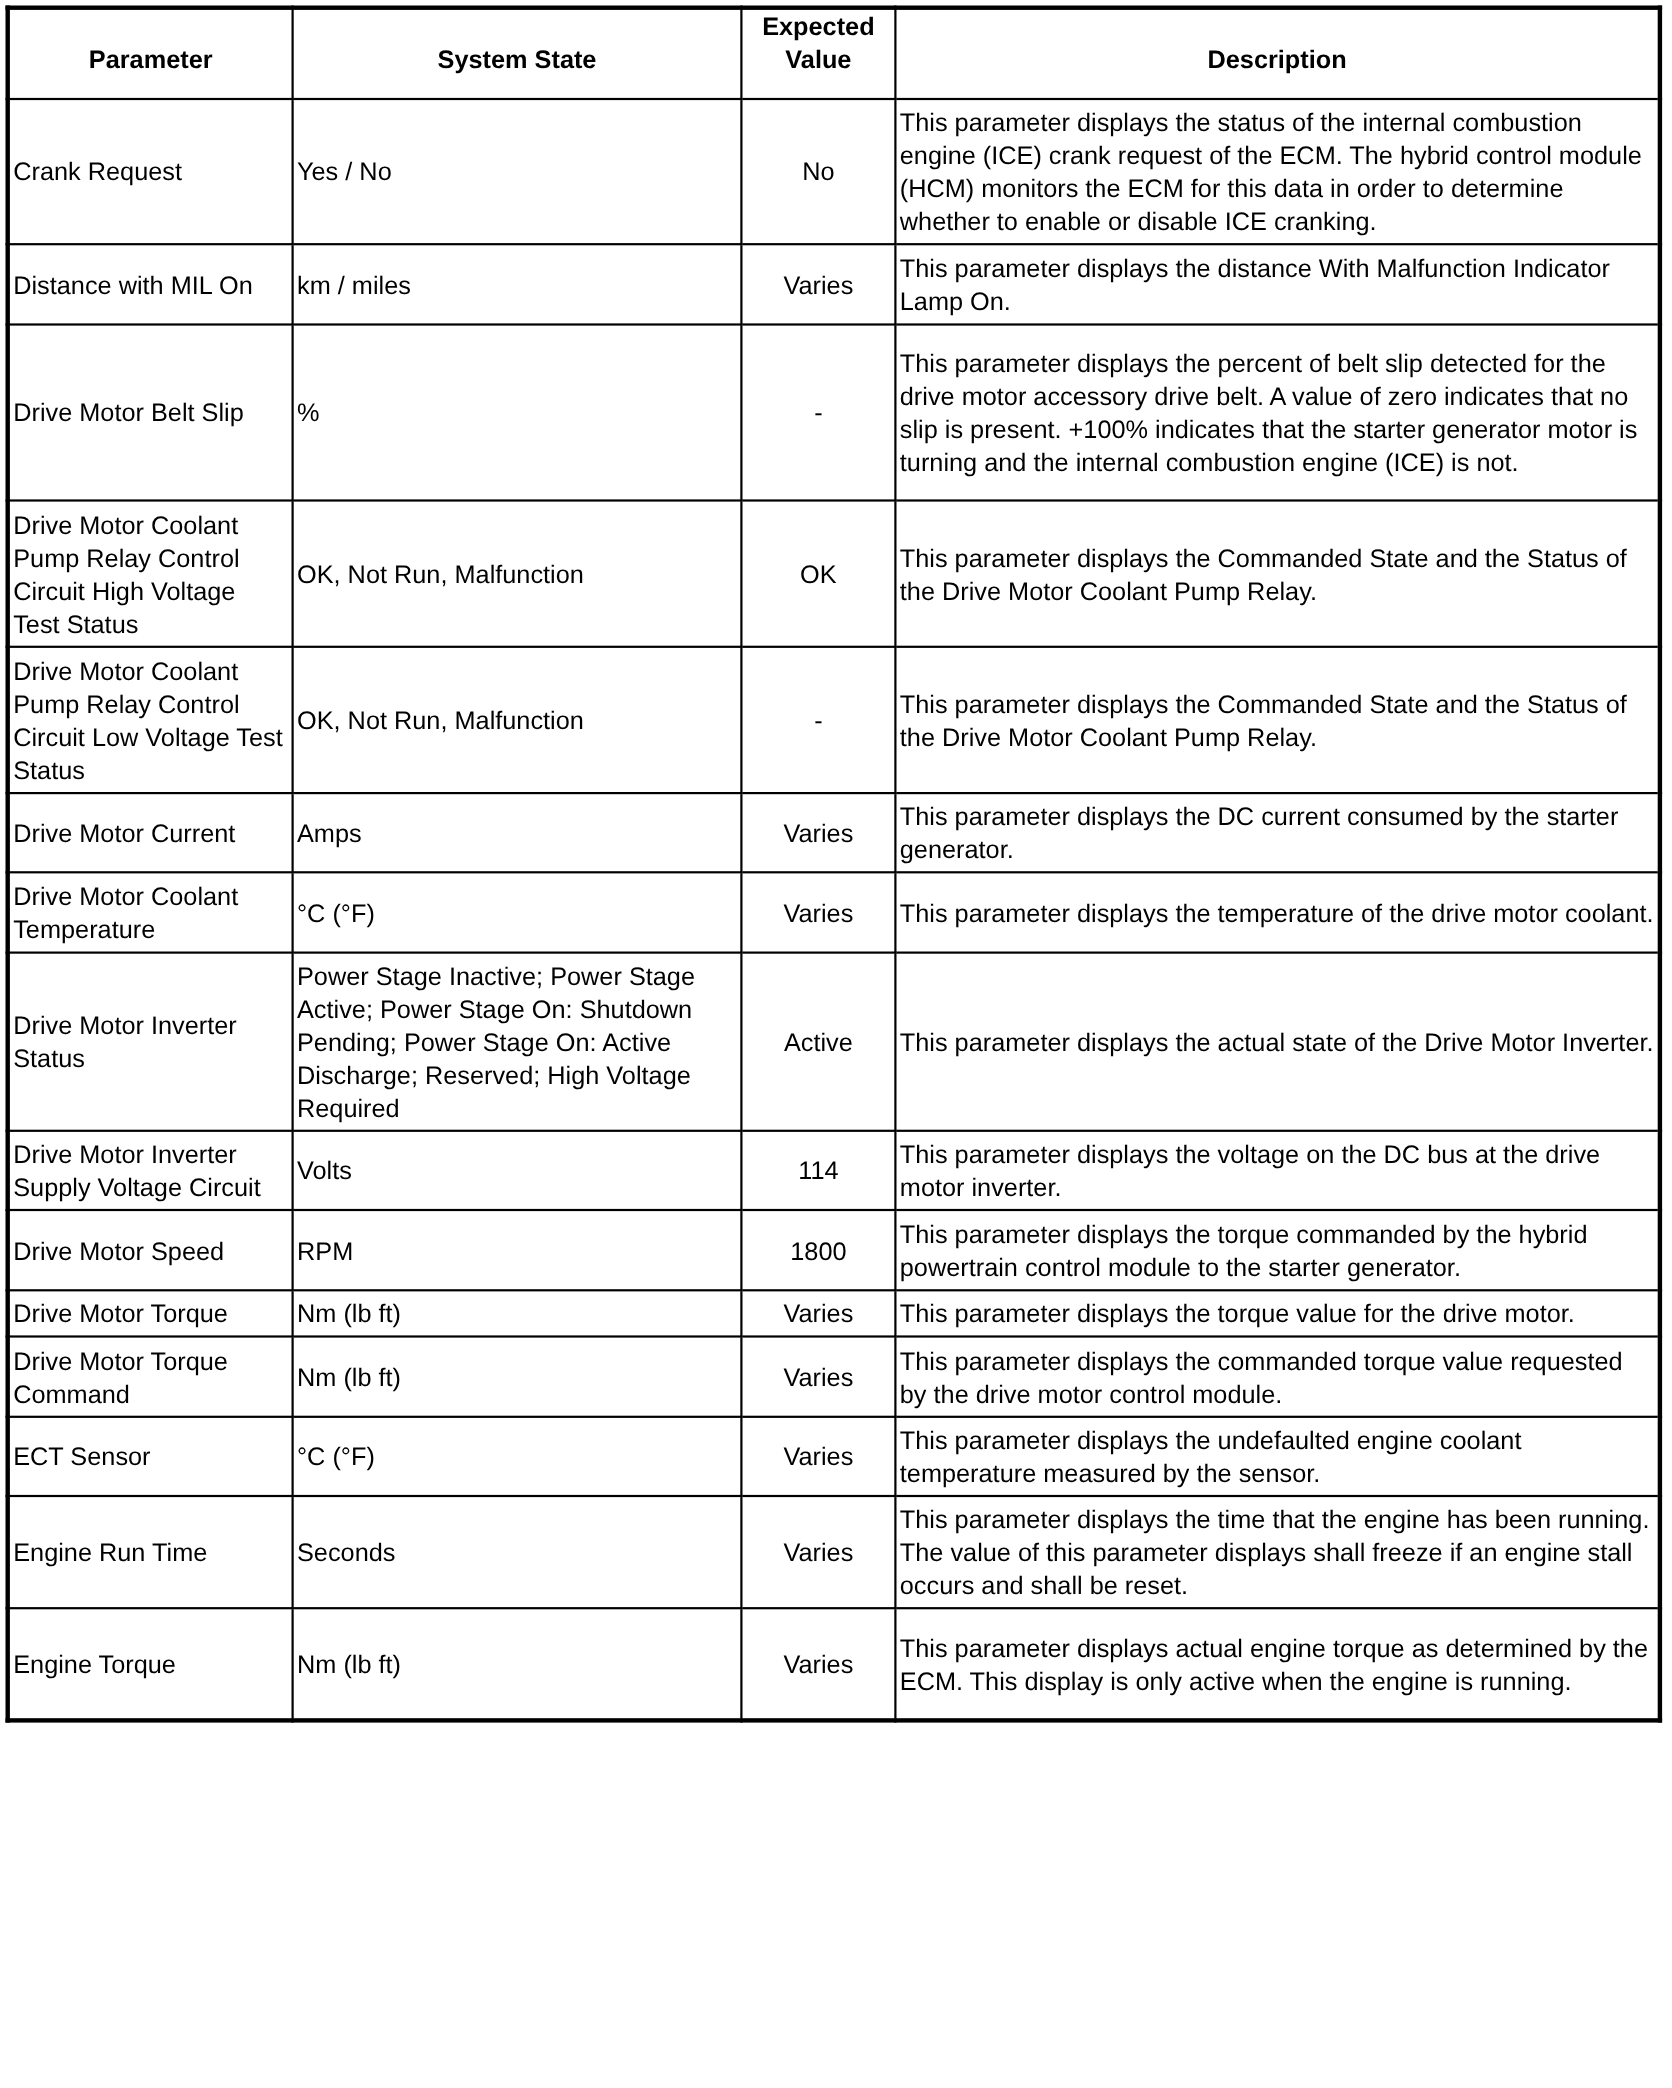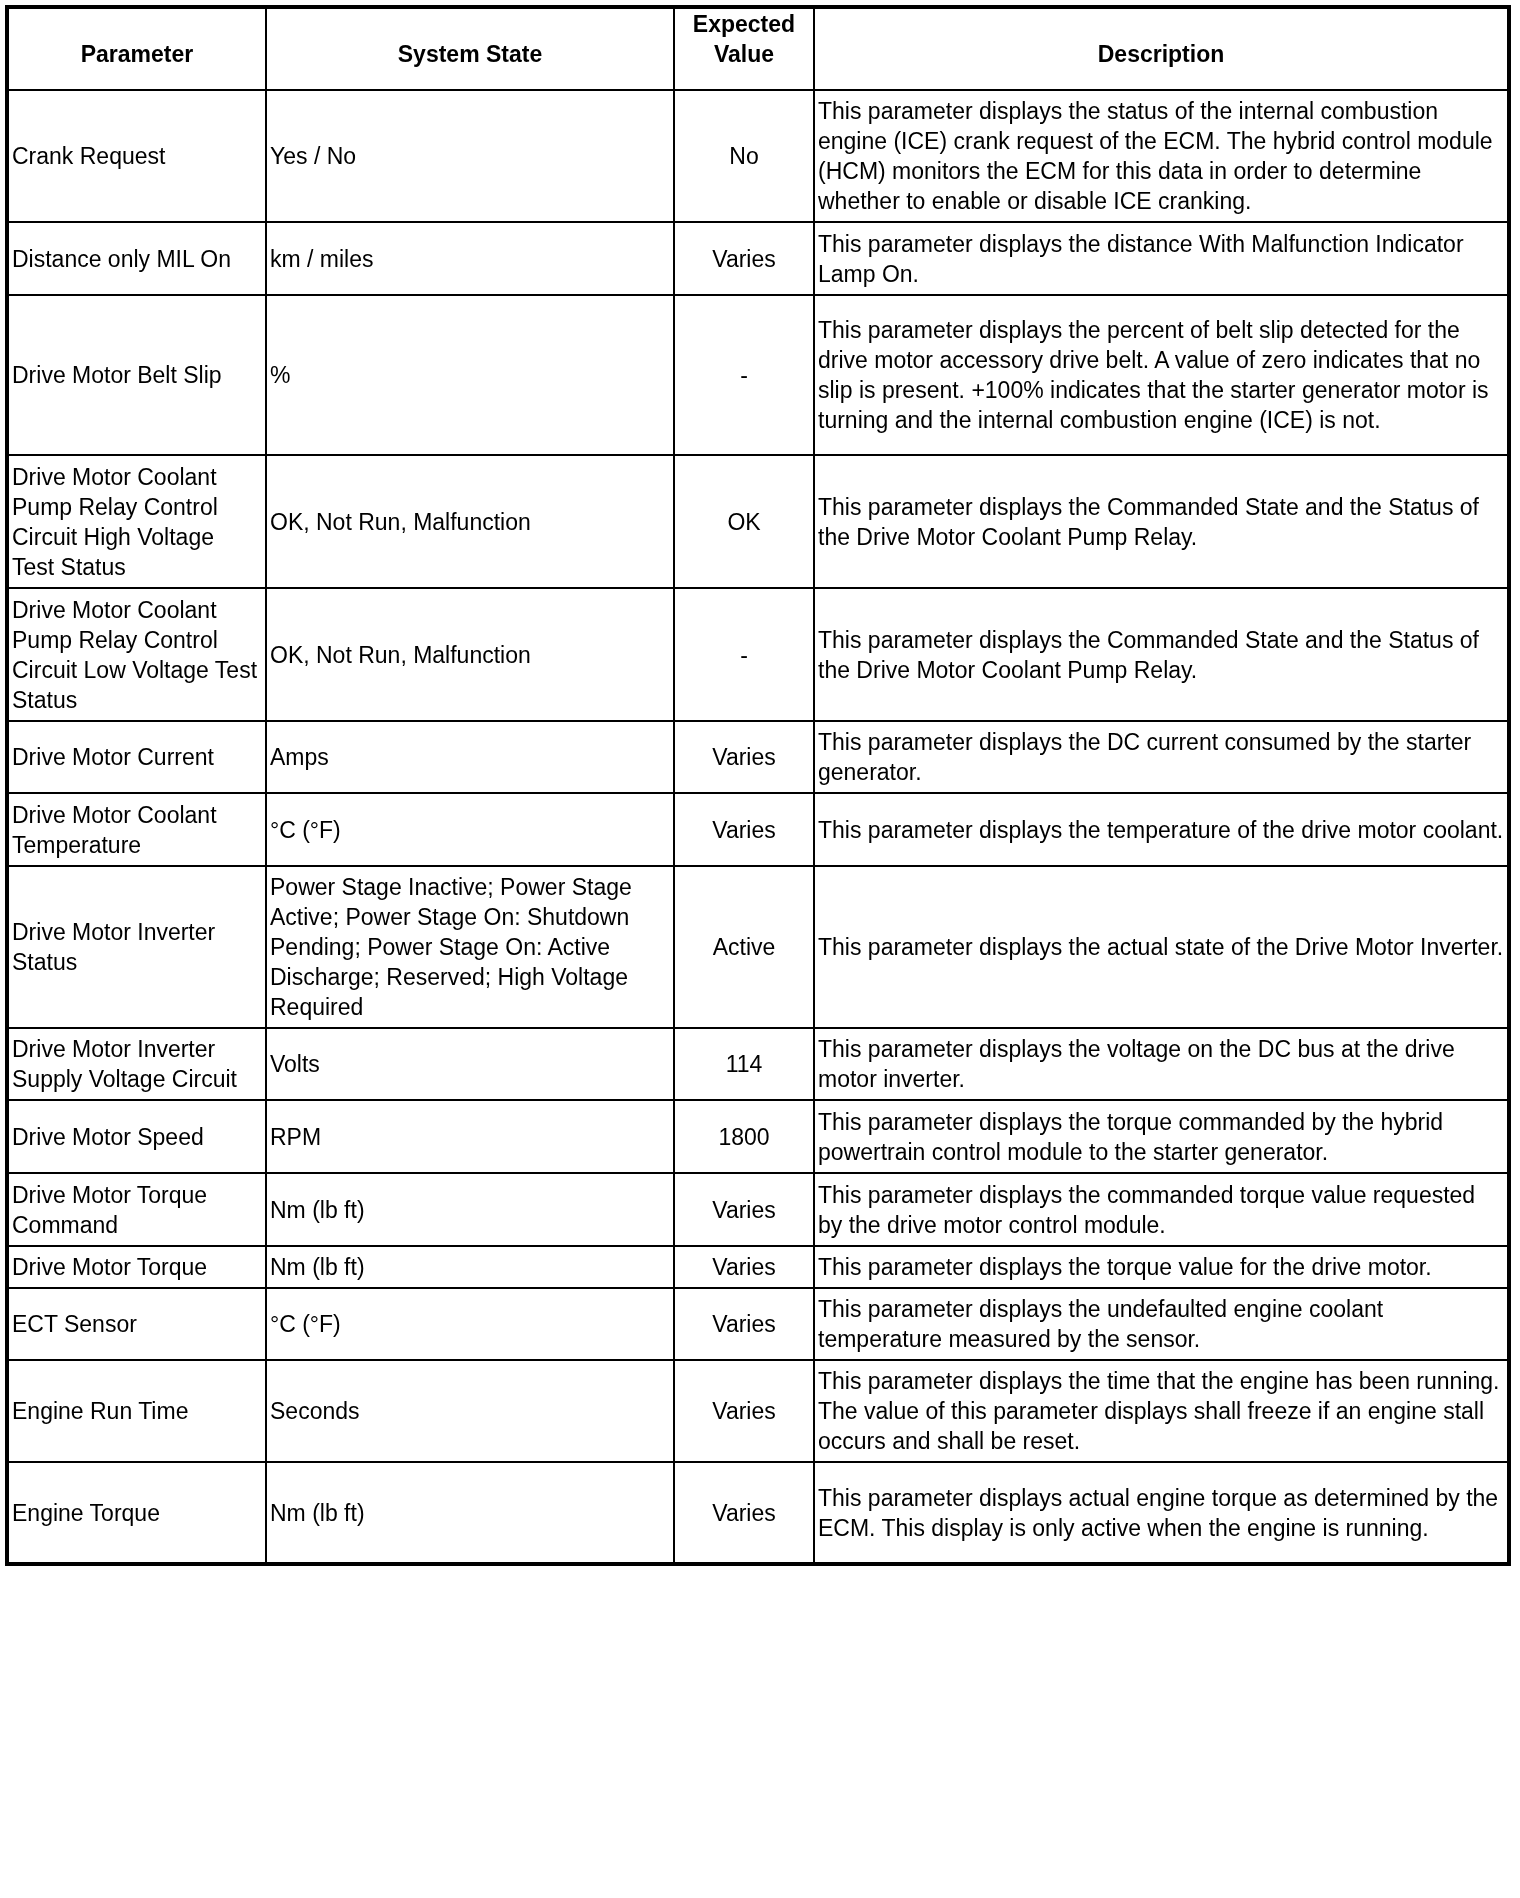--- a/index.html
+++ b/index.html
@@ -57,21 +57,21 @@
     </tr>
   </thead>
   <tbody id="rows">
       <tr style="height: 132px;">
     <td class="param">Crank Request</td>
     <td class="state">Yes / No</td>
     <td class="expected">No</td>
     <td class="desc">This parameter displays the status of the internal combustion engine (ICE) crank request of the ECM. The hybrid control module (HCM) monitors the ECM for this data in order to determine whether to enable or disable ICE cranking.</td>
   </tr>
       <tr style="height: 73px;">
-    <td class="param">Distance only MIL On</td>
+    <td class="param">Distance with MIL On</td>
     <td class="state">km / miles</td>
     <td class="expected">Varies</td>
     <td class="desc">This parameter displays the distance With Malfunction Indicator Lamp On.</td>
   </tr>
       <tr style="height: 160px;">
     <td class="param">Drive Motor Belt Slip</td>
     <td class="state">%</td>
     <td class="expected">-</td>
     <td class="desc">This parameter displays the percent of belt slip detected for the drive motor accessory drive belt. A value of zero indicates that no slip is present. +100% indicates that the starter generator motor is turning and the internal combustion engine (ICE) is not.</td>
   </tr>
@@ -110,31 +110,31 @@
     <td class="state">Volts</td>
     <td class="expected">114</td>
     <td class="desc">This parameter displays the voltage on the DC bus at the drive motor inverter.</td>
   </tr>
       <tr style="height: 73px;">
     <td class="param">Drive Motor Speed</td>
     <td class="state">RPM</td>
     <td class="expected">1800</td>
     <td class="desc">This parameter displays the torque commanded by the hybrid powertrain control module to the starter generator.</td>
   </tr>
+      <tr style="height: 42px;">
+    <td class="param">Drive Motor Torque</td>
+    <td class="state">Nm (lb ft)</td>
+    <td class="expected">Varies</td>
+    <td class="desc">This parameter displays the torque value for the drive motor.</td>
+  </tr>
       <tr style="height: 73px;">
     <td class="param">Drive Motor Torque Command</td>
     <td class="state">Nm (lb ft)</td>
     <td class="expected">Varies</td>
     <td class="desc">This parameter displays the commanded torque value requested by the drive motor control module.</td>
-  </tr>
-      <tr style="height: 42px;">
-    <td class="param">Drive Motor Torque</td>
-    <td class="state">Nm (lb ft)</td>
-    <td class="expected">Varies</td>
-    <td class="desc">This parameter displays the torque value for the drive motor.</td>
   </tr>
       <tr style="height: 72px;">
     <td class="param">ECT Sensor</td>
     <td class="state">°C (°F)</td>
     <td class="expected">Varies</td>
     <td class="desc">This parameter displays the undefaulted engine coolant temperature measured by the sensor.</td>
   </tr>
       <tr style="height: 102px;">
     <td class="param">Engine Run Time</td>
     <td class="state">Seconds</td>

